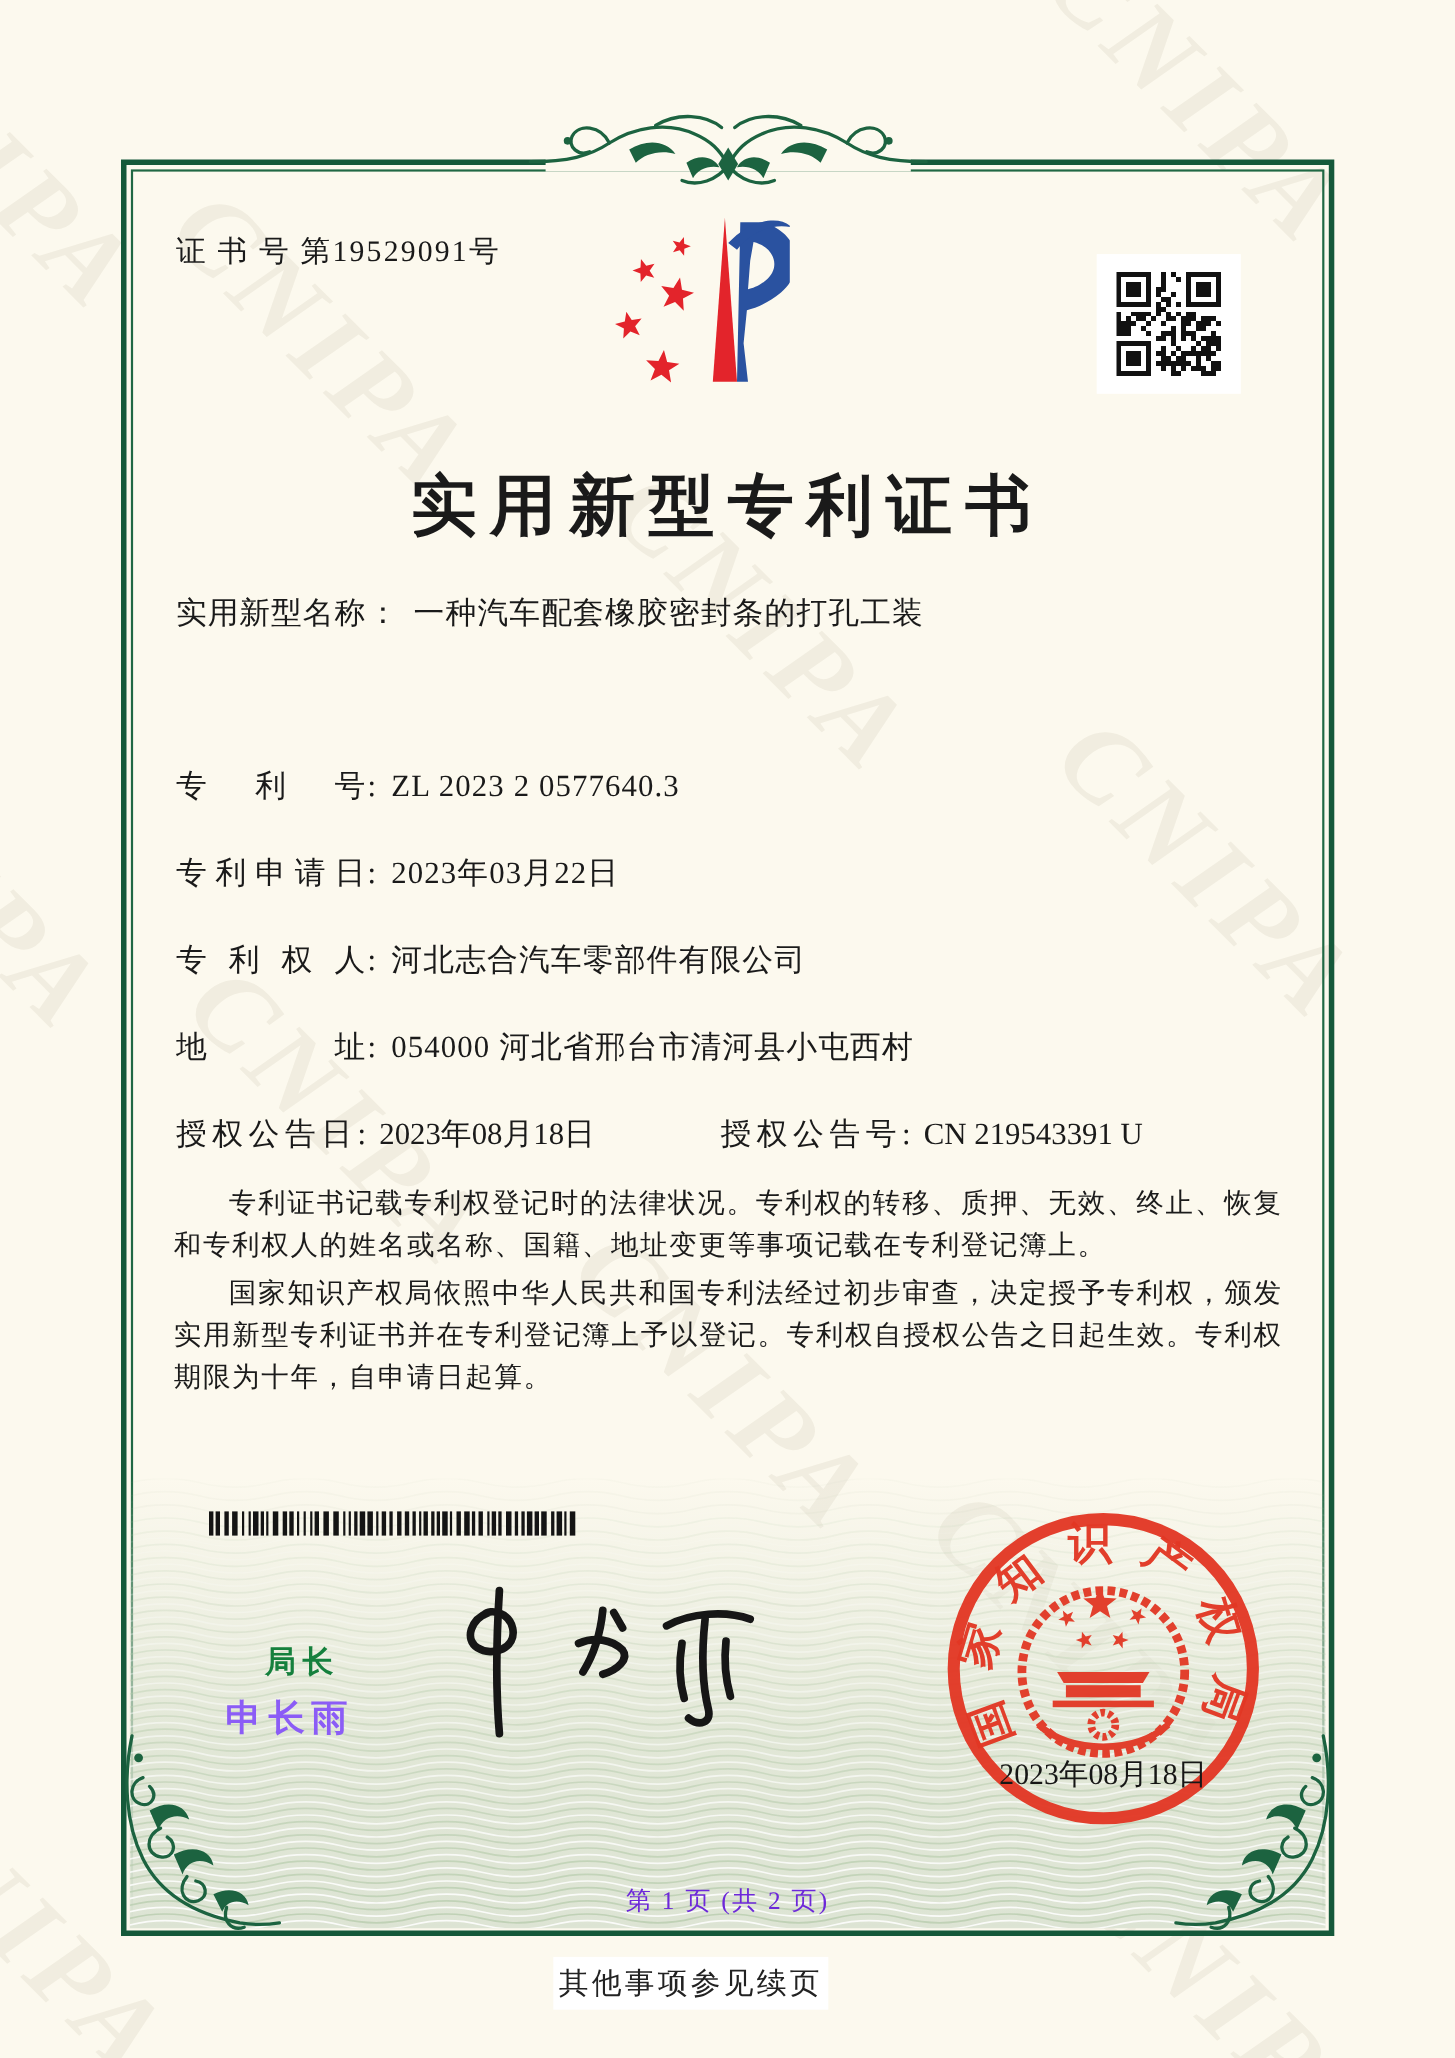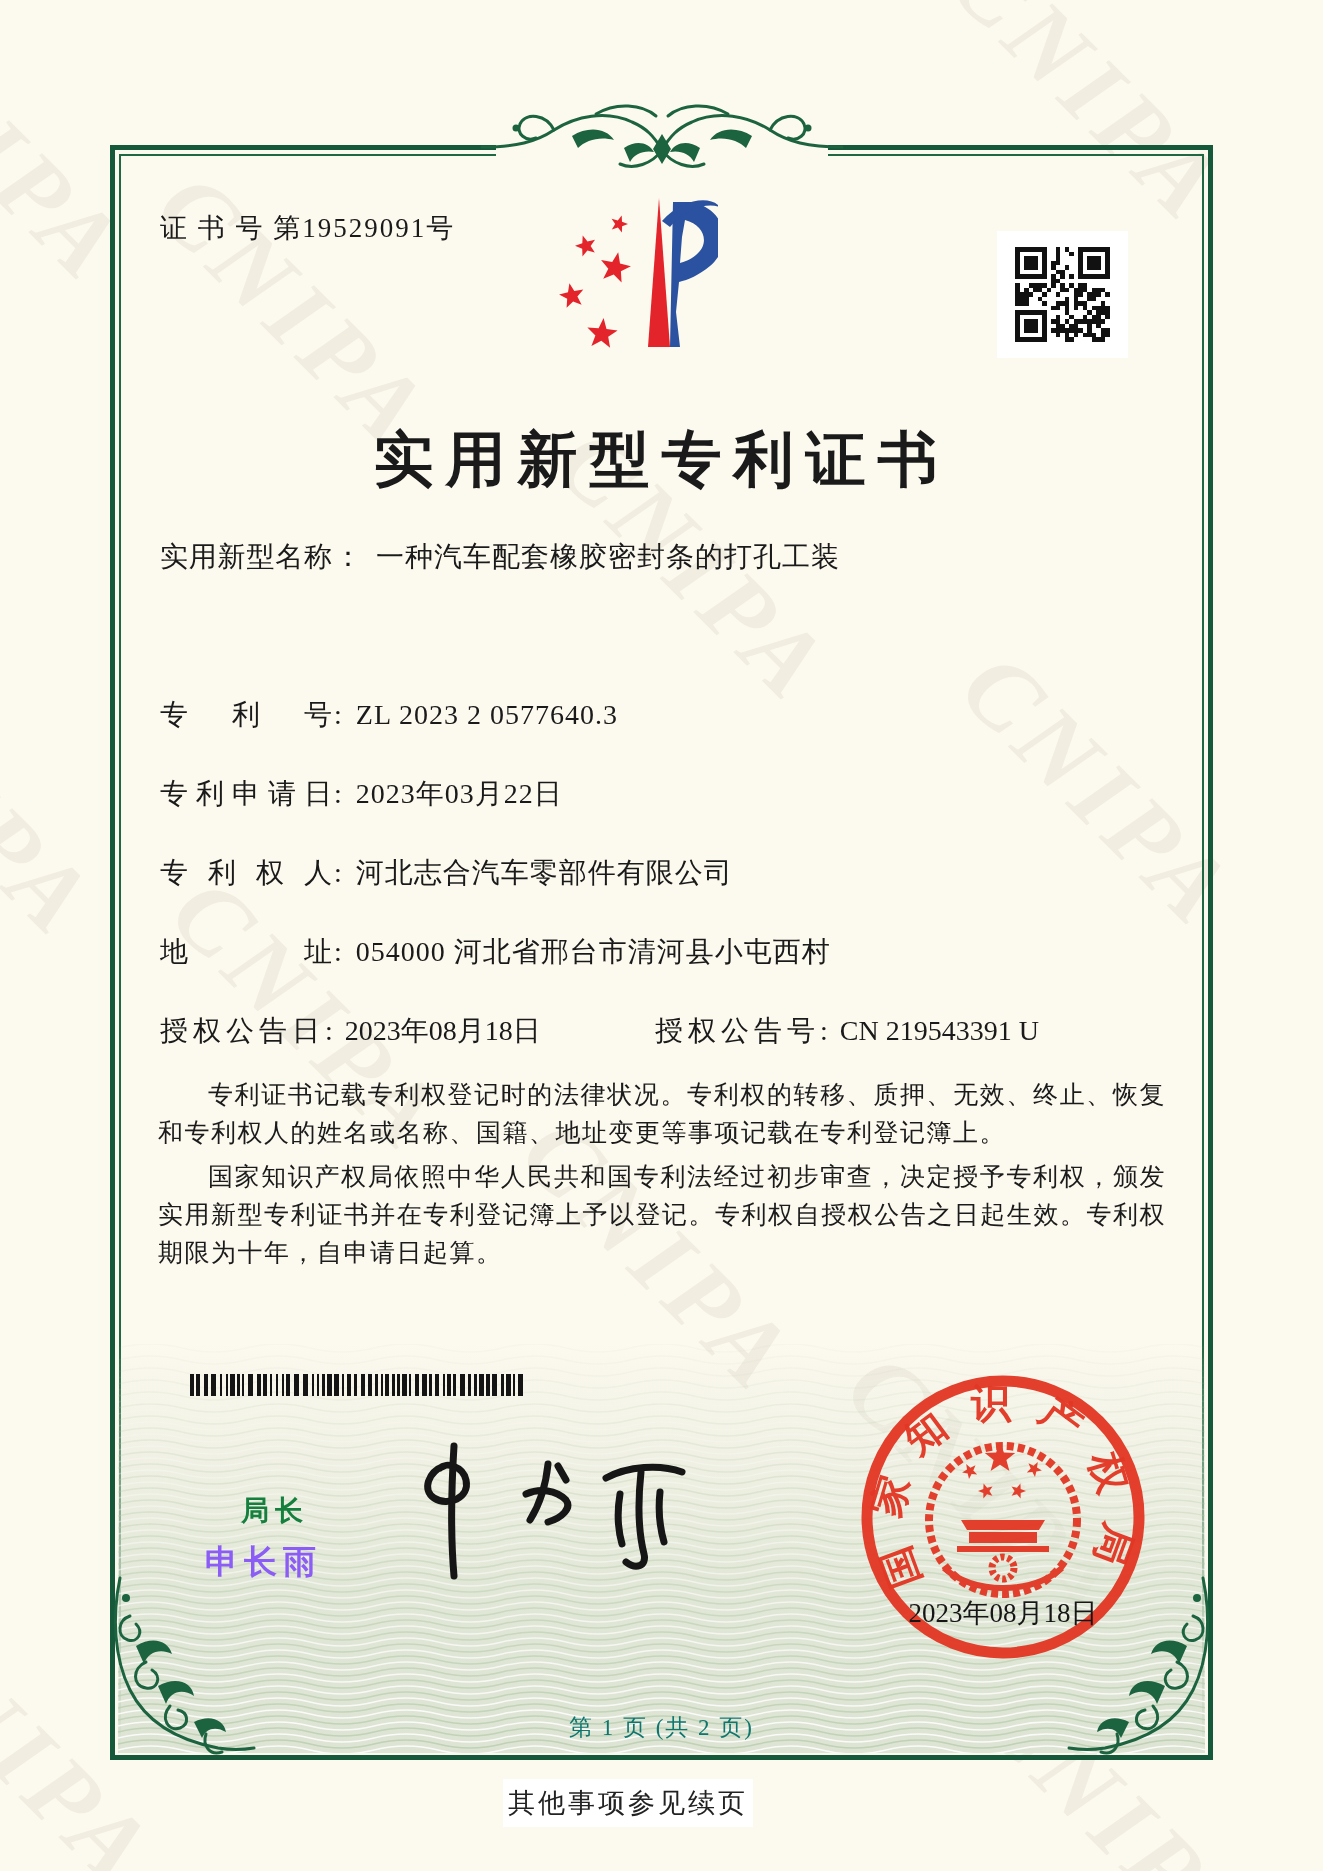--- a/index.html
+++ b/index.html
@@ -49,21 +49,21 @@
   
   #barcode{position:absolute;left:190px;top:1374px;height:22px;white-space:nowrap;font-size:0;}
   .post{position:absolute;left:205px;top:1492px;font-family:"Liberation Sans",sans-serif;
         font-weight:600;font-size:28px;letter-spacing:6px;color:#15803d;margin-left:36px;}
   .sname{position:absolute;left:205px;top:1540px;font-family:"Liberation Sans",sans-serif;
         font-weight:600;font-size:33px;letter-spacing:6px;color:#8b5cf6;}
   .signature{position:absolute;left:398px;top:1438px;}
   .seal{position:absolute;left:858px;top:1372px;}
 
   .footer-page{position:absolute;left:110px;top:1712px;width:1103px;text-align:center;
-               font-size:23px;letter-spacing:2px;color:#0f766e;}
+               font-size:23px;letter-spacing:2px;color:#6d28d9;}
   .cont-note{position:absolute;left:503px;top:1779px;width:250px;height:48px;background:#ffffff;
              text-align:center;line-height:48px;font-size:27px;letter-spacing:3px;color:#222;}
 
   .orn{position:absolute;pointer-events:none;}
 </style>
 </head>
 <body>
 
 <div class="page">
 

